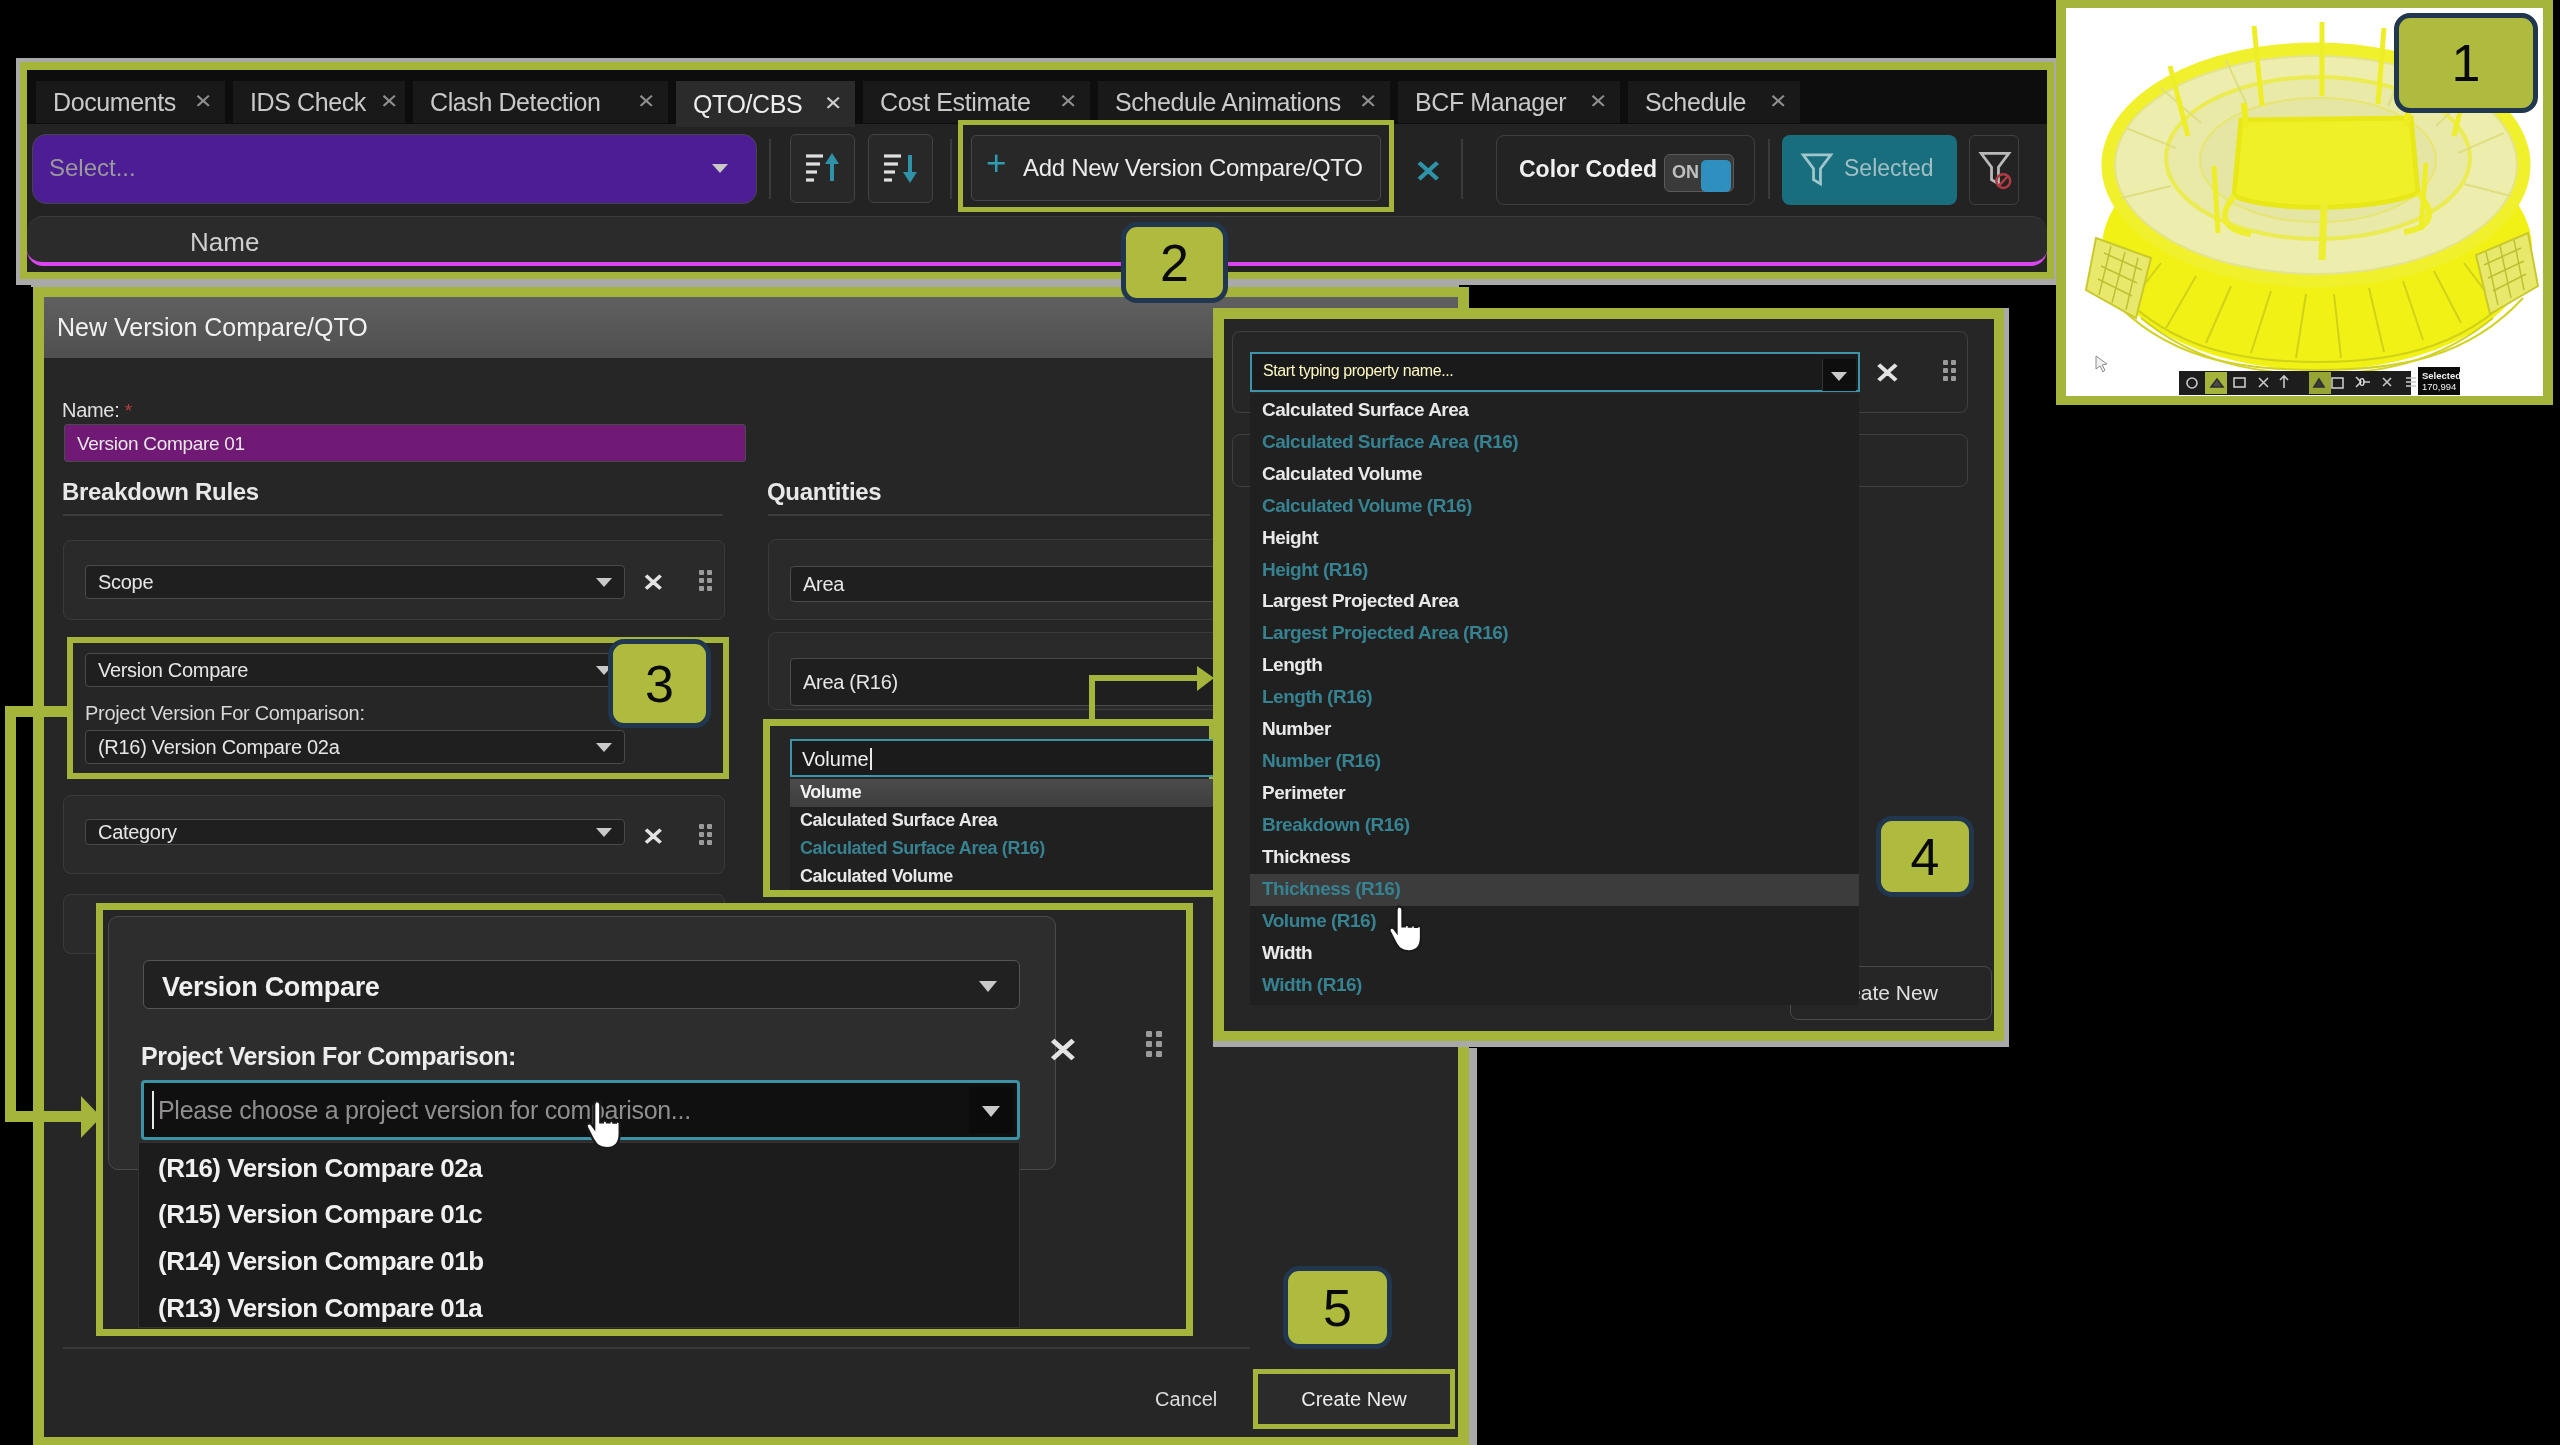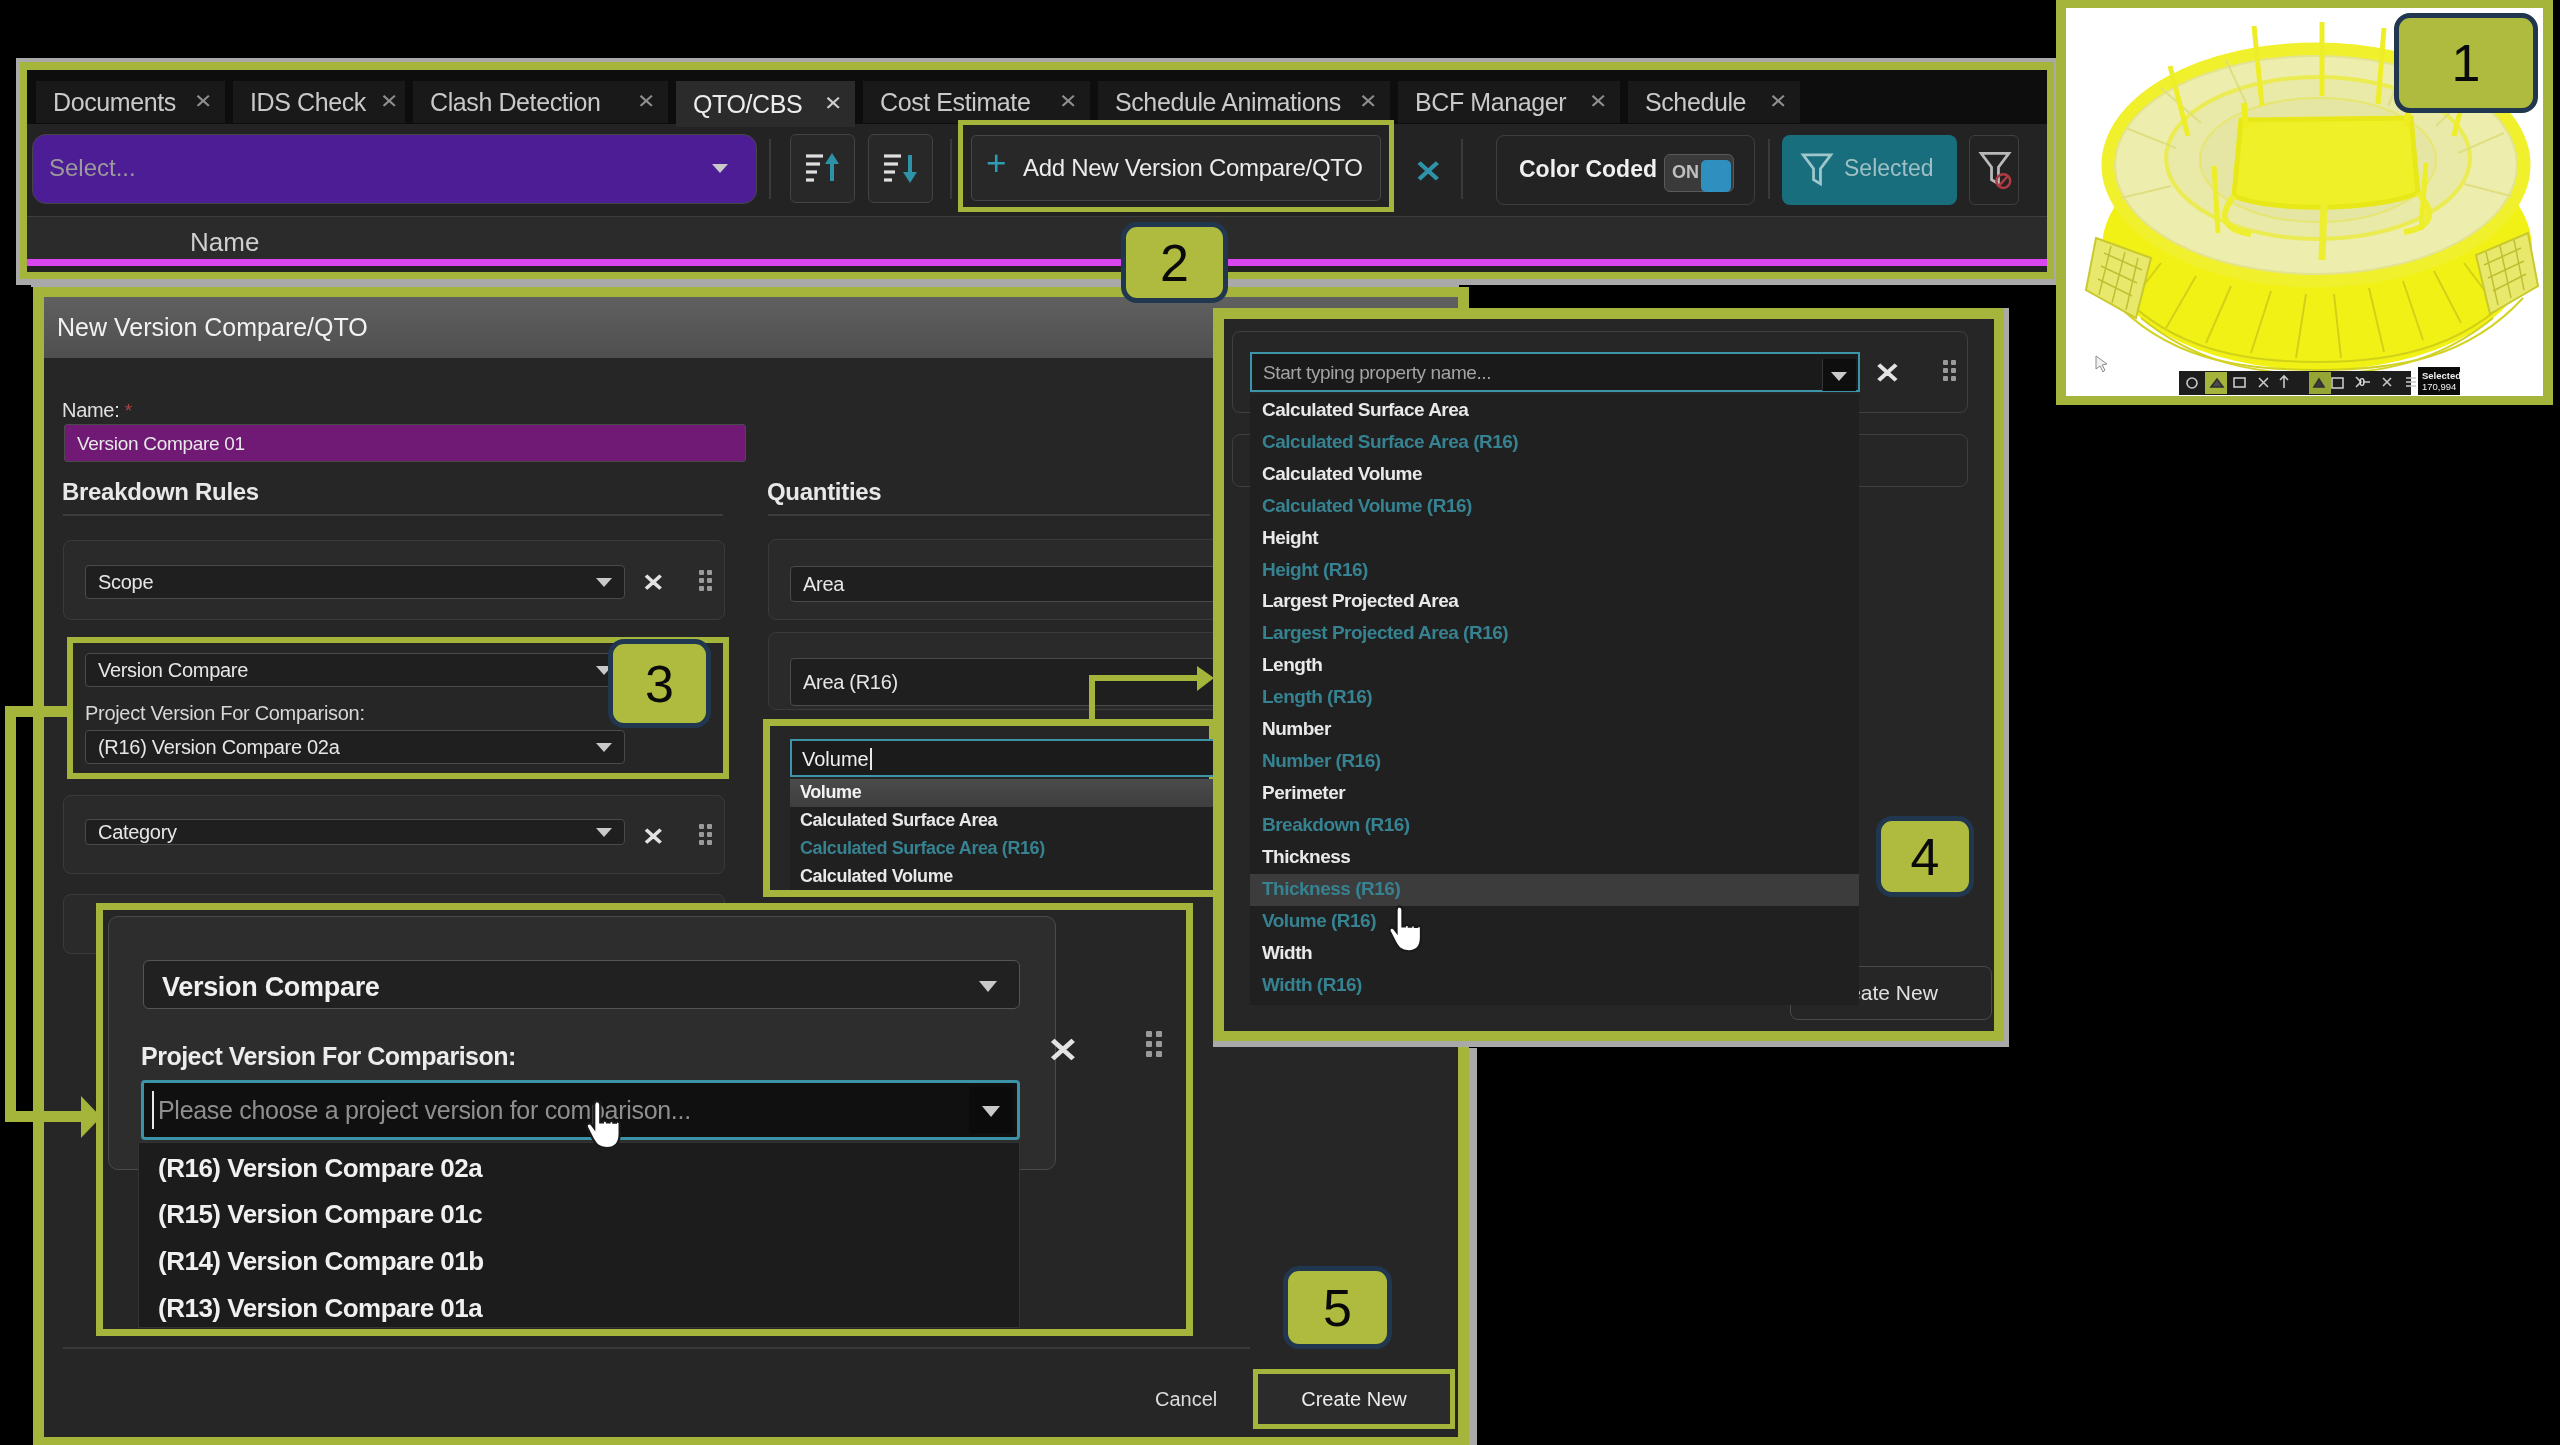--- a/index.html
+++ b/index.html
@@ -92,21 +92,21 @@
   <div style="position:absolute;left:62px;top:20px;color:#9fbfc5;font-size:23px;">Selected</div>
 </div>
 <div class="abs" style="left:1969px;top:135px;width:50px;height:70px;border:1px solid #3f3f3f;border-radius:6px;">
   <svg width="36" height="40" style="position:absolute;left:7px;top:14px;" viewBox="0 0 26 28">
     <path d="M3 2 H23 L15.5 12 V24 L10.5 21 V12 Z" fill="none" stroke="#b9b9b9" stroke-width="2"></path>
     <circle cx="19" cy="22" r="5" fill="none" stroke="#b03a42" stroke-width="1.8"></circle>
     <line x1="15.8" y1="25.5" x2="22.2" y2="18.5" stroke="#b03a42" stroke-width="1.8"></line>
   </svg>
 </div>
 
-<div class="abs" style="left:27px;top:216px;width:2020px;height:50px;background:#2b2b2b;border-top:1px solid #3d3d3d;border-bottom:7px solid #d946ef;">
+<div class="abs" style="left:27px;top:216px;width:2020px;height:50px;background:#2b2b2b;border-top:1px solid #3d3d3d;border-bottom:4px solid #d946ef;border-radius:16px;">
   <div style="position:absolute;left:163px;top:10px;color:#cfcfcf;font-size:26px;">Name</div>
 </div>
 
 <div class="abs" style="left:2056px;top:0px;width:497px;height:405px;background:#a5b43a;"></div>
 <div class="abs" style="left:2066px;top:8px;width:477px;height:388px;background:#ffffff;" id="stadium">
 <svg width="477" height="388" viewBox="0 0 477 388">
 
   <ellipse cx="251" cy="240" rx="215" ry="122" fill="#f1f115"></ellipse>
 
   <g stroke="#d0d01a" stroke-width="2" opacity="0.95" fill="none">
@@ -299,21 +299,21 @@
   <div class="abs" style="left:1213px;top:308px;width:791px;height:733px;background:#a5b43a;"></div>
   <div class="abs" style="left:1224px;top:319px;width:770px;height:712px;background:#262626;"></div>
   <div class="abs" style="left:1232px;top:331px;width:736px;height:82px;border:1px solid #3f3f3f;border-radius:8px;"></div>
   <div class="abs" style="left:1232px;top:434px;width:736px;height:53px;border:1px solid #3f3f3f;border-radius:8px;"></div>
 
   <div class="abs" style="left:1790px;top:966px;width:202px;height:54px;border:1px solid #4a4a4a;border-radius:8px;">
     <div style="position:absolute;left:36px;top:14px;color:#e0e0e0;font-size:21px;white-space:nowrap;">Create New</div>
   </div>
 
   <div class="abs" style="left:1250px;top:352px;width:610px;height:40px;background:#1a1a1a;border:2px solid #3d93a8;">
-    <div style="position:absolute;left:11px;top:8px;color:#a3a3a3;font-size:19px;letter-spacing:-0.4px;">Start typing property name...</div>
+    <div style="position:absolute;left:11px;top:8px;color:#fef9c3;font-size:16px;letter-spacing:-0.4px;">Start typing property name...</div>
     <div style="position:absolute;right:2px;top:5px;width:34px;height:32px;background:#0e0e0e;border-left:1px solid #333;">
       <div class="caret" style="position:absolute;right:9px;top:13px;"></div>
     </div>
   </div>
   <div class="xicon" style="left:1874px;top:357px;font-size:32px;transform:scaleY(0.9);">✕</div>
   <div class="dots" style="left:1943px;top:360px;">
       <i></i>
       <i></i>
       <i></i>
       <i></i>

